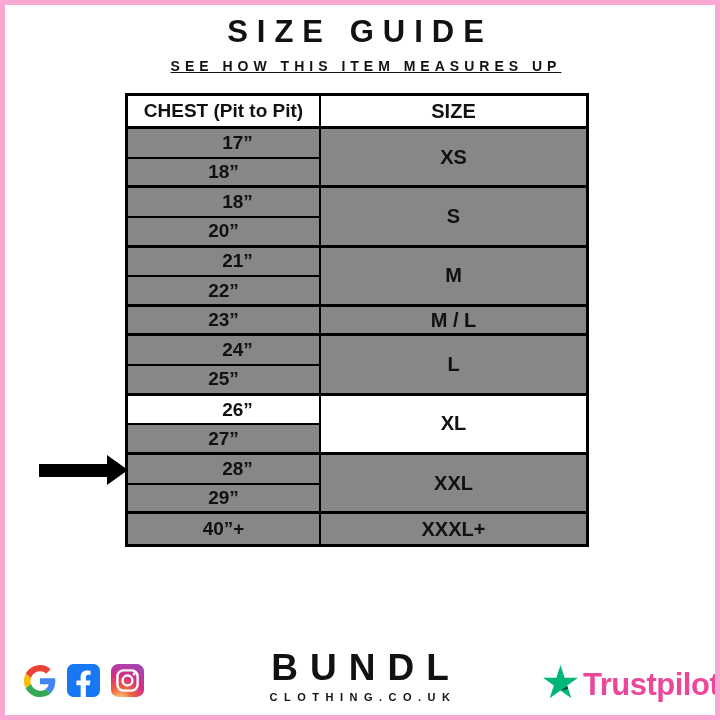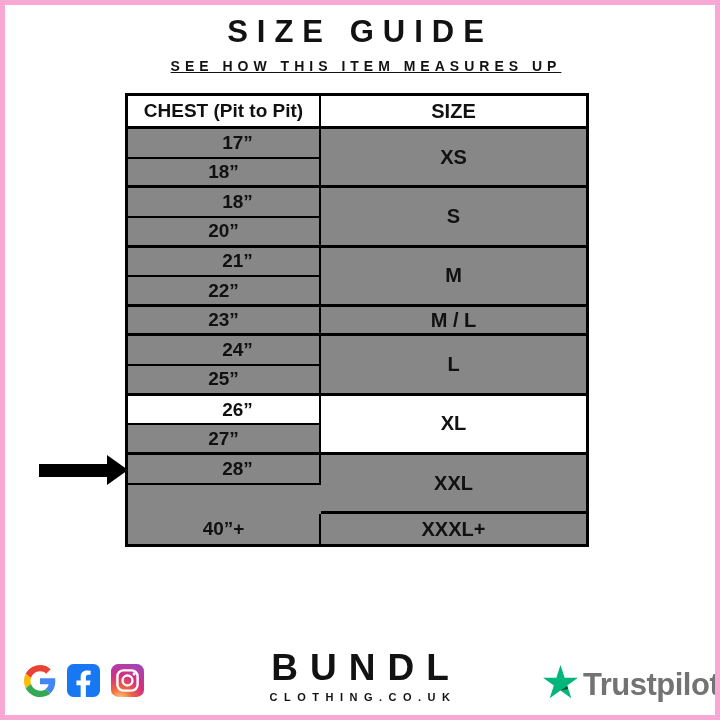--- a/index.html
+++ b/index.html
@@ -112,21 +112,21 @@
   .trustpilot {
     position: absolute;
     left: 538px; top: 660px;
     display: flex;
     align-items: center;
     gap: 5px;
   }
   .trustpilot-label {
     font-size: 31px;
     font-weight: 700;
-    color: #737373;
+    color: #ec4899;
     letter-spacing: -0.5px;
   }
 </style>
 </head>
 <body>
 
 <div class="page">
 
   <div class="title">SIZE GUIDE</div>
   <div class="subtitle">SEE HOW THIS ITEM MEASURES UP</div>
@@ -141,20 +141,21 @@
     <div class="cell chest-col gray b2" style="grid-row:4">18”</div>
     <div class="cell chest-col gray b3" style="grid-row:5">20”</div>
     <div class="cell chest-col gray b2" style="grid-row:6">21”</div>
     <div class="cell chest-col gray b3" style="grid-row:7">22”</div>
     <div class="cell chest-col gray b3" style="grid-row:8">23”</div>
     <div class="cell chest-col gray b2" style="grid-row:9">24”</div>
     <div class="cell chest-col gray b3" style="grid-row:10">25”</div>
     <div class="cell chest-col white b2" style="grid-row:11">26”</div>
     <div class="cell chest-col gray b3" style="grid-row:12">27”</div>
     <div class="cell chest-col gray b2" style="grid-row:13">28”</div>
+    <div class="cell chest-col gray b3" style="grid-row:14">29”</div>
     <div class="cell chest-col gray" style="grid-row:15">40”+</div>
 
     <div class="cell size-col gray b3" style="grid-row:2 / span 2">XS</div>
     <div class="cell size-col gray b3" style="grid-row:4 / span 2">S</div>
     <div class="cell size-col gray b3" style="grid-row:6 / span 2">M</div>
     <div class="cell size-col gray b3" style="grid-row:8">M / L</div>
     <div class="cell size-col gray b3" style="grid-row:9 / span 2">L</div>
     <div class="cell size-col white b3" style="grid-row:11 / span 2">XL</div>
     <div class="cell size-col gray b3" style="grid-row:13 / span 2">XXL</div>
     <div class="cell size-col gray" style="grid-row:15">XXXL+</div>

